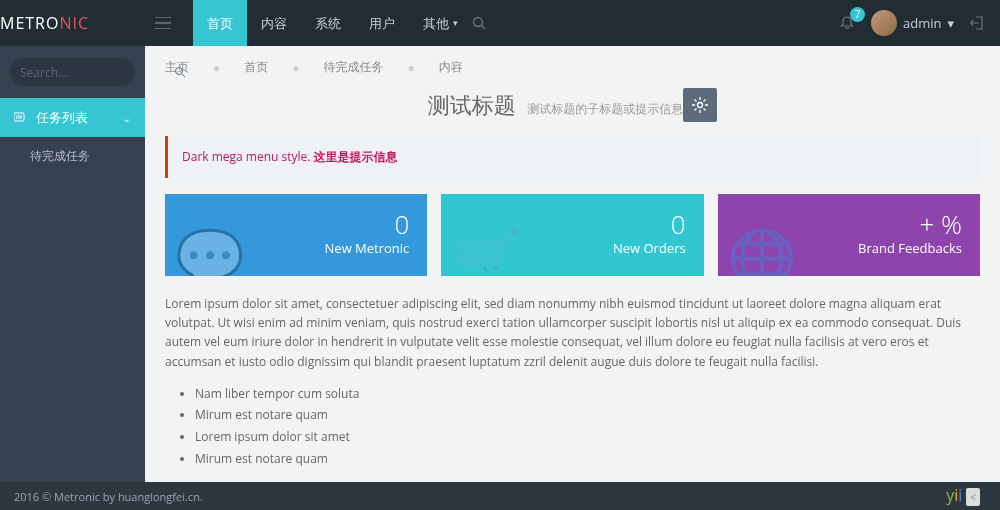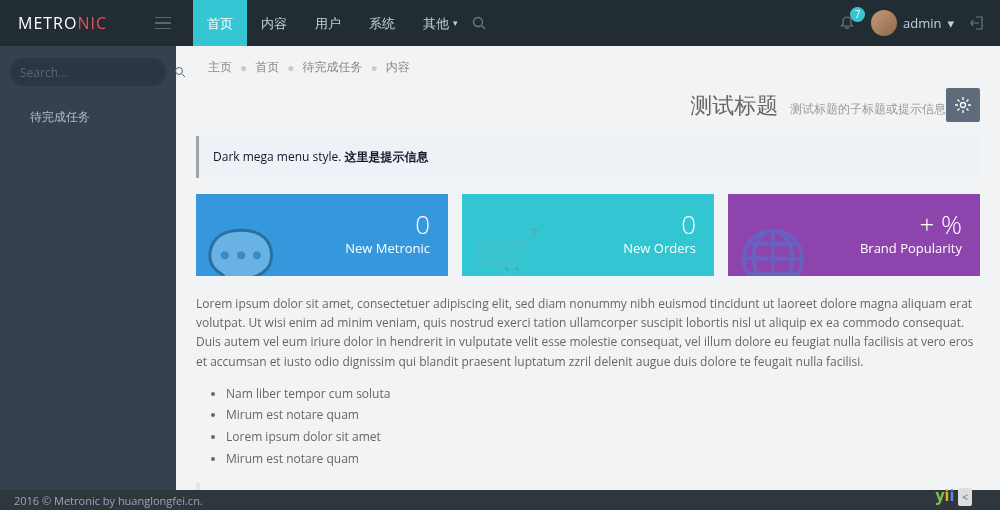--- a/index.html
+++ b/index.html
@@ -1,67 +1,67 @@
 <!DOCTYPE html>
 <html><head>
 <meta charset="utf-8">
 <style>
 *{margin:0;padding:0;box-sizing:border-box;font-family:"Open Sans","Helvetica Neue",Arial,sans-serif}
 body{background:#f1f3f5;font-size:13px;color:#333;overflow:hidden}
 .page{display:flex;flex-direction:column;width:1000px;height:510px;position:relative}
 .header{height:46px;background:#222d33;display:flex;align-items:center;color:#c6cfda}
-.logo{width:155px;padding-left:18px;font-size:16px;font-weight:400;letter-spacing:1px}
+.logo{width:155px;font-size:16px;font-weight:400;letter-spacing:1px}
 .logo .m1{color:#fff}
 .logo .m2{color:#e7505a}
 .hamburger{width:38px;text-align:center;cursor:pointer;color:#6c7a86}
 .topnav{display:flex;height:46px}
 .topnav a{padding:0 14px;line-height:46px;color:#c6cfda;font-size:13px;text-decoration:none;display:flex;align-items:center;gap:4px}
 .topnav a.active{background:#36c6d3;color:#fff}
 .topnav .chev{font-size:9px}
 .search-top{width:42px;text-align:center;line-height:46px;color:#6c7a86}
 .header-right{margin-left:auto;display:flex;align-items:center;padding-right:14px;gap:16px}
 .bell{position:relative;color:#6c7a86}
 .badge{position:absolute;top:-8px;right:-10px;background:#36c6d3;color:#fff;border-radius:50%;width:15px;height:15px;font-size:10px;line-height:15px;text-align:center}
 .user{display:flex;align-items:center;gap:6px;color:#c6cfda;font-size:13px}
 .avatar{width:26px;height:26px;border-radius:50%;background:linear-gradient(135deg,#c89a7a,#8a6a4a)}
 .logout{color:#6c7a86}
 .body{flex:1;display:flex;min-height:0}
-.sidebar{width:176px;background:#364150;display:flex;flex-direction:column}
+.sidebar{width:145px;background:#364150;display:flex;flex-direction:column}
 .side-search{margin:12px 10px;background:#2c3542;border-radius:16px;height:28px;display:flex;align-items:center;padding:0 10px}
 .side-search input{flex:1;background:transparent;border:none;color:#8a94a2;font-size:12px;outline:none}
 .side-search input::placeholder{color:#5a6576}
 .mag{color:#5a6576;font-size:12px}
 .side-item{display:flex;align-items:center;padding:10px 14px;color:#c6cfda;font-size:13px;gap:8px;cursor:pointer}
 .side-item.active{background:#36c6d3;color:#fff;justify-content:space-between}
 .side-item.active .left{display:flex;align-items:center;gap:8px}
 .side-sub{padding:10px 14px 10px 30px;color:#b4bcc8;font-size:12px;cursor:pointer}
 .content{flex:1;overflow:auto;position:relative}
-.breadcrumb{padding:12px 32px 8px;display:flex;align-items:center;gap:8px;color:#888;font-size:12px}
+.breadcrumb{padding:12px 20px 8px;display:flex;align-items:center;gap:24px;color:#888;font-size:12px}
 .breadcrumb span.sep{color:#ccc}
 .breadcrumb a{color:#888;text-decoration:none}
-.title-row{padding:4px 20px 14px;display:flex;align-items:center;justify-content:flex-end}
+.title-row{padding:4px 20px 14px;display:flex;align-items:center;justify-content:center}
 .title-row h1{font-size:22px;font-weight:300;color:#666}
 .title-row .sub{font-size:12px;color:#999;margin-left:6px;font-weight:400}
 .gear-btn{width:34px;height:34px;background:#5d6b7a;color:#fff;display:flex;align-items:center;justify-content:center;cursor:pointer;border-radius:2px}
-.hint{margin:0 20px 16px;border-left:3px solid #a3a3a3;background:#eef1f5;padding:12px 14px;font-size:12px;color:#0f172a}
+.hint{margin:0 20px 16px;border-left:3px solid #c2410c;background:#eef1f5;padding:12px 14px;font-size:12px;color:#be185d}
 .stats{display:flex;gap:14px;padding:0 20px 18px}
 .stat{flex:1;color:#fff;padding:18px 18px 20px;position:relative;overflow:hidden;height:82px;display:flex;flex-direction:column;align-items:flex-end;justify-content:center}
 .stat .num{font-size:26px;font-weight:300;line-height:1}
 .stat .lbl{font-size:13px;margin-top:2px}
 .stat .bg-icon{position:absolute;left:10px;bottom:-8px;font-size:56px;opacity:.25;line-height:1}
 .s1{background:#3598dc}
 .s2{background:#e7505a}
 .s3{background:#32c5d2}
 .s4{background:#8e44ad}
 .para{padding:0 20px 12px;font-size:12px;color:#666;line-height:1.6}
 .list{padding:0 20px 14px 50px;font-size:12px;color:#666;line-height:1.8}
 .quote{margin:0 20px 20px;border-left:4px solid #e4e7ea;padding:10px 16px}
 .quote p{font-size:14px;color:#555;margin-bottom:10px}
-.footer{position:absolute;bottom:0;left:0;right:0;height:20px;background:#2f373e;color:#98a6ba;font-size:11px;display:flex;align-items:center;padding-left:14px}
-.yii{position:absolute;right:28px;bottom:4px;font-size:16px;font-weight:bold}
+.footer{position:absolute;bottom:0;left:0;right:0;height:28px;background:#2f373e;color:#98a6ba;font-size:11px;display:flex;align-items:center;padding-left:14px}
+.yii{position:absolute;right:20px;bottom:4px;font-size:16px;font-weight:normal}
 .yii .y1{color:#7fc14a}
 .yii .y2{color:#f5a623}
 .yii .y3{color:#4a90d9}
 .chev2{background:#ddd;color:#888;padding:2px 4px;margin-left:4px;font-size:10px;border-radius:2px}
 svg{display:block}
 </style>
 </head>
 <body>
 
 <div class="page">
@@ -73,24 +73,24 @@
         </svg>
     </div>
     <div class="topnav">
       <a class="active">
           <span>首页</span>
         </a>
       <a>
           <span>内容</span>
         </a>
       <a>
+          <span>系统</span>
+        </a>
+      <a>
           <span>用户</span>
-        </a>
-      <a>
-          <span>系统</span>
         </a>
       <a>
           <span>其他</span>
           <span class="chev">▾</span>
         </a>
     </div>
     <div class="search-top">
       <svg width="14" height="14" viewBox="0 0 14 14">
           <circle cx="6" cy="6" r="4.5" stroke="#6c7a86" fill="none" stroke-width="1.3"></circle>
           <line x1="9.5" y1="9.5" x2="13" y2="13" stroke="#6c7a86" stroke-width="1.3"></line>
@@ -120,20 +120,33 @@
     <div class="sidebar">
       <div class="side-search">
         <input placeholder="Search..." style="">
         <span class="mag">
           <svg width="12" height="12" viewBox="0 0 12 12">
               <circle cx="5" cy="5" r="3.5" stroke="#5a6576" fill="none"></circle>
               <line x1="8" y1="8" x2="11" y2="11" stroke="#5a6576"></line>
             </svg>
         </span>
       </div>
+      <div class="side-item active">
+        <div class="left">
+          <span>
+            <svg width="14" height="12" viewBox="0 0 14 12">
+                <rect x="0" y="1" width="10" height="8" rx="1" stroke="#fff" fill="none"></rect>
+                <line x1="2" y1="4" x2="8" y2="4" stroke="#fff"></line>
+                <line x1="2" y1="6" x2="8" y2="6" stroke="#fff"></line>
+              </svg>
+          </span>
+          <span>任务列表</span>
+        </div>
+        <span style="font-size:10px">⌄</span>
+      </div>
       <div class="side-sub">待完成任务</div>
     </div>
 
     <div class="content">
       <div class="breadcrumb">
         <a>主页</a>
           <span class="sep">●</span>
         <a>首页</a>
           <span class="sep">●</span>
         <a>待完成任务</a>
@@ -157,21 +170,21 @@
           <div class="lbl">New Metronic</div>
         </div>
         <div class="stat s3">
           <span class="bg-icon">🛒</span>
           <div class="num">0</div>
           <div class="lbl">New Orders</div>
         </div>
         <div class="stat s4">
           <span class="bg-icon">🌐</span>
           <div class="num">+ %</div>
-          <div class="lbl">Brand Popularity</div>
+          <div class="lbl">Brand Feedbacks</div>
         </div>
       </div>
       <div class="para">Lorem ipsum dolor sit amet, consectetuer adipiscing elit, sed diam nonummy nibh euismod tincidunt ut laoreet dolore magna aliquam erat volutpat. Ut wisi enim ad minim veniam, quis nostrud exerci tation ullamcorper suscipit lobortis nisl ut aliquip ex ea commodo consequat. Duis autem vel eum iriure dolor in hendrerit in vulputate velit esse molestie consequat, vel illum dolore eu feugiat nulla facilisis at vero eros et accumsan et iusto odio dignissim qui blandit praesent luptatum zzril delenit augue duis dolore te feugait nulla facilisi.</div>
       <ul class="list">
         <li>Nam liber tempor cum soluta</li>
         <li>Mirum est notare quam</li>
         <li>Lorem ipsum dolor sit amet</li>
         <li>Mirum est notare quam</li>
       </ul>
       <div class="quote">

